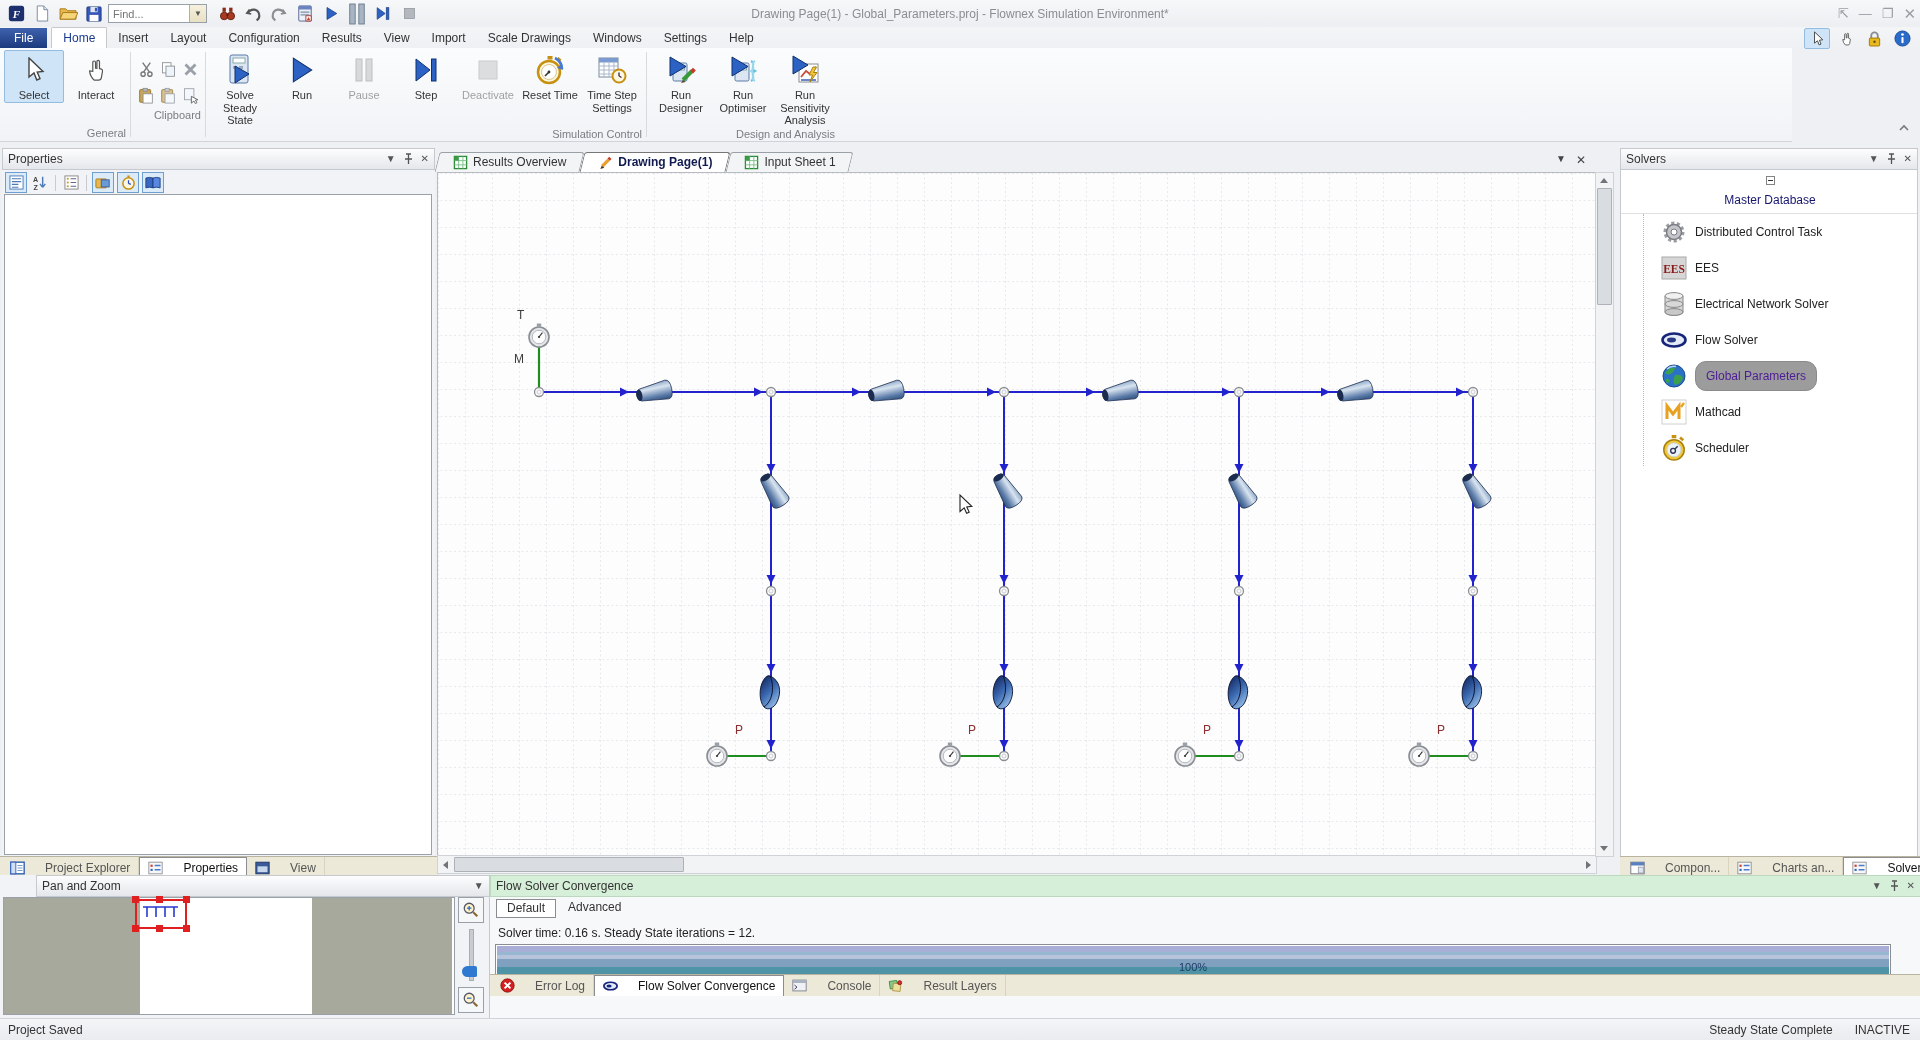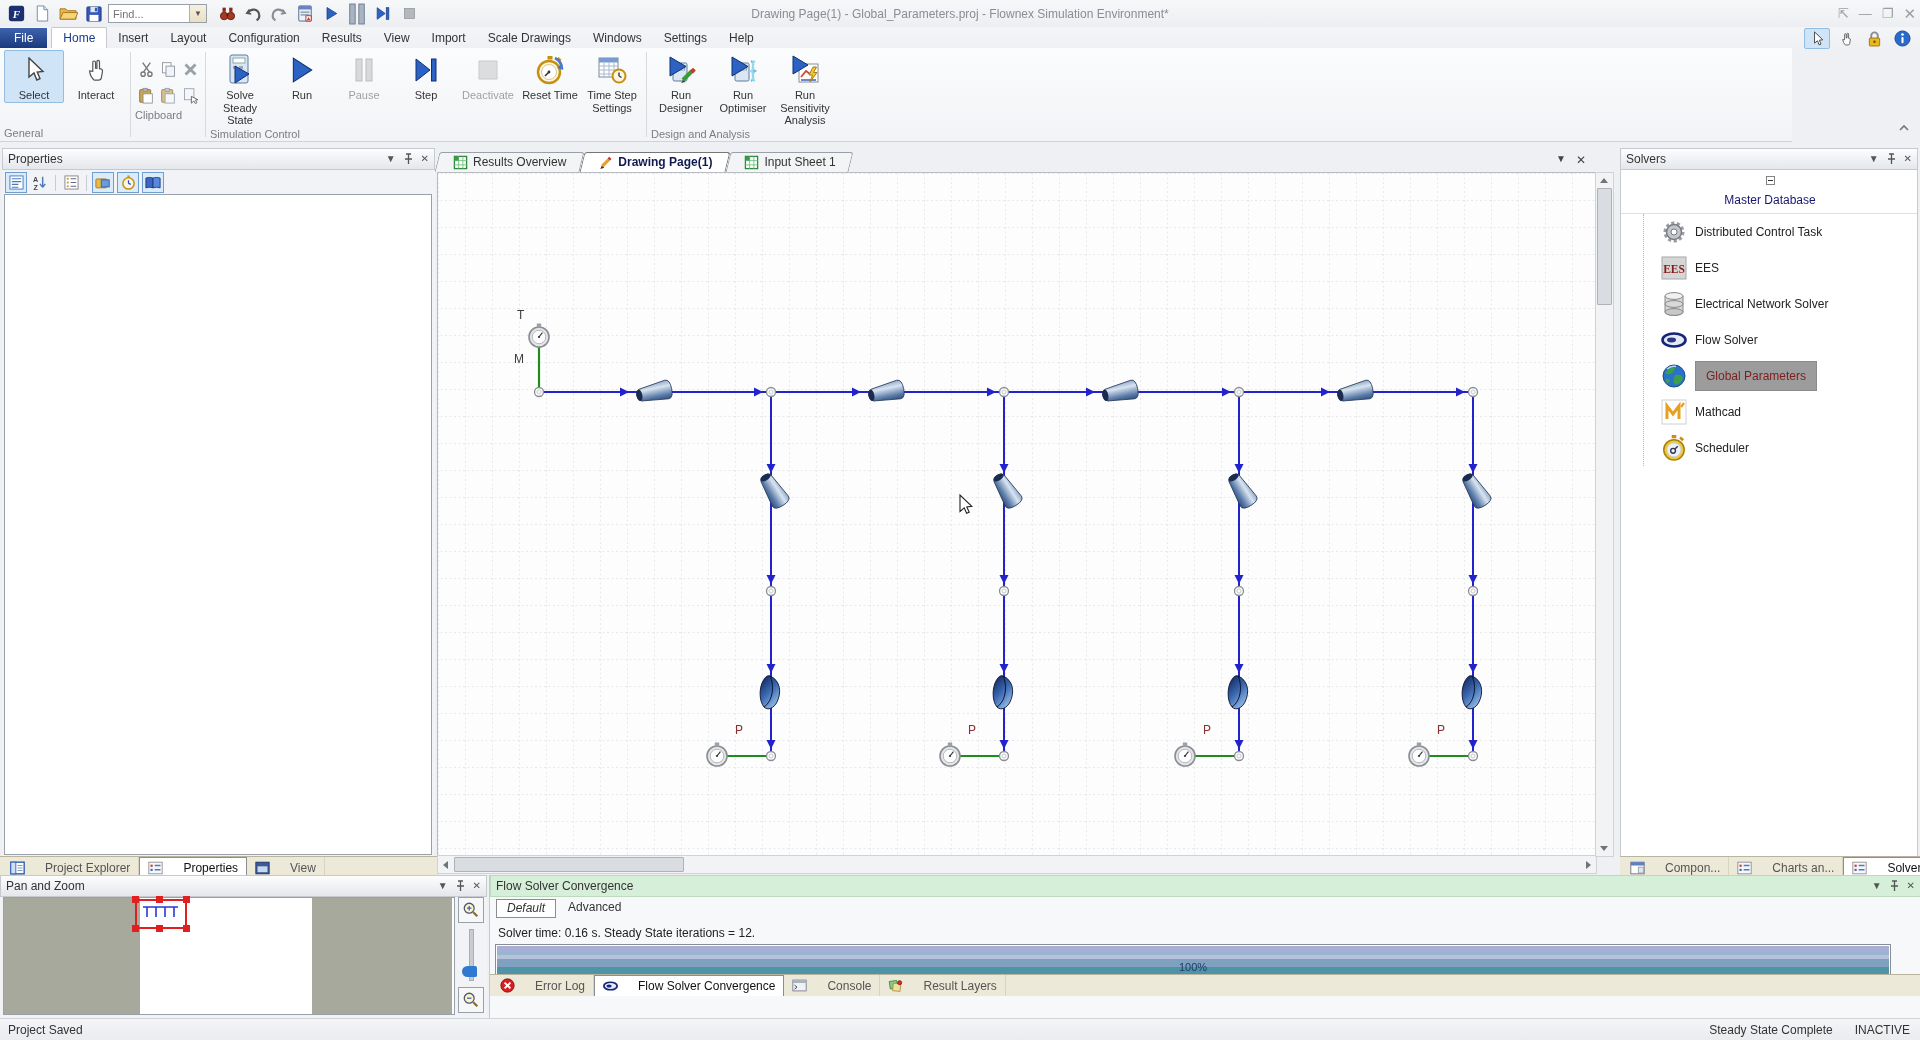--- a/index.html
+++ b/index.html
@@ -22,21 +22,21 @@
   .mtab.file{background:linear-gradient(#3f62ae,#1b3a7e);color:#fff;padding:3px 14px;margin-right:4px;}
   .mtab.active{background:#fff;border:1px solid #c6c8cc;border-bottom:0;color:#1a3a8c;border-radius:2px 2px 0 0;}
   #menuright{position:absolute;right:6px;top:28px;display:flex;gap:4px;align-items:center;}
   .mric{width:24px;height:19px;display:flex;align-items:center;justify-content:center;border-radius:2px;}
   .mric.hl{background:#cfe4f7;border:1px solid #93bde0;}
   
   #ribbon{left:0;top:48px;width:1792px;height:93px;background:linear-gradient(#fbfcfd,#f1f3f6);border-bottom:1px solid #d0d3d8;display:flex;}
   .rgroup{display:flex;flex-direction:column;padding:2px 4px 0;}
   .rgsep{width:1px;background:#d8dade;margin:4px 0;}
   .rbrow{display:flex;flex:1;align-items:flex-start;gap:2px;}
-  .rglabel{text-align:left;color:#7a7d83;font-size:11px;height:15px;line-height:14px;}
+  .rglabel{text-align:right;color:#7a7d83;font-size:11px;height:15px;line-height:14px;}
   .rbtn{display:flex;flex-direction:column;align-items:center;width:58px;padding:3px 1px 0;border-radius:2px;cursor:default;}
   .rbtn .bicon{height:34px;display:flex;align-items:center;justify-content:center;}
   .rbtn .blabel{font-size:11px;line-height:1.15;text-align:center;color:#333;margin-top:2px;}
   .rbtn.sel{background:#cfe4f7;border:1px solid #93bde0;padding:2px 0 0;}
   .rbtn.disabled{opacity:.45;filter:grayscale(.8);}
   .clipgrid{display:grid;grid-template-columns:repeat(3,22px);grid-auto-rows:26px;align-items:center;justify-items:center;margin-top:6px;}
   #ribchev{position:absolute;right:10px;top:124px;color:#888;}
   
   .phdr{height:20px;background:linear-gradient(#fdfdfe,#e4e7eb);border:1px solid #c6c9ce;display:flex;align-items:center;padding:0 5px;color:#333;}
   .phdr.green{background:#d6efd8;border-color:#bcd9c0;}
@@ -66,38 +66,38 @@
   
   .sb{background:#f2f3f5;border:1px solid #cfd2d6;}
   .sbthumb{background:#d9dce0;border:1px solid #aeb2b8;border-radius:1px;}
   .sbarrow{position:absolute;width:0;height:0;}
   
   #rightpanel{left:1620px;top:148px;width:298px;height:709px;background:#f2f3f6;}
   #solverscontent{position:absolute;left:0px;top:21px;right:0px;bottom:0px;background:#fff;border:1px solid #c6c9ce;overflow:hidden;}
   .rootrow{display:flex;align-items:center;gap:8px;padding:6px 4px 6px 6px;border-bottom:1px solid #e0e0e0;color:#16166e;flex-direction:column;}
   .treerow{display:flex;align-items:center;gap:8px;height:36px;padding-left:40px;position:relative;}
   .treerow .lbl{color:#222;}
-  .treerow.sel .lbl{background:#9c9c9c;border:1px solid #8a8a8a;border-radius:0;color:#7f1d1d;padding:7px 10px;}
+  .treerow.sel .lbl{background:#9c9c9c;border:1px solid #8a8a8a;border-radius:11px;color:#4c1d95;padding:7px 10px;}
   .treeline{position:absolute;left:22px;top:0;bottom:0;border-left:1px dotted #b8b8b8;}
   
-  #panzoom{left:0;top:875px;width:487px;height:143px;background:#f2f3f6;}
+  #panzoom{left:0;top:875px;width:487px;height:143px;background:#f2f3f6;padding-left:36px;}
   #pzthumb{position:absolute;left:3px;top:22px;width:450px;height:116px;background:#fff;border:1px solid #9aa0a8;}
   .pzgray{position:absolute;top:0;bottom:0;background:#a6a99b;}
   #pzrect{position:absolute;left:131px;top:1px;width:48px;height:26px;border:2px solid #e02020;}
   .hdl{position:absolute;width:7px;height:7px;background:#e02020;}
   #pzstrip{position:absolute;left:456px;top:22px;width:30px;height:116px;display:flex;flex-direction:column;align-items:center;}
   .pzbtn{width:24px;height:24px;border:1px solid #9aa0a8;background:#f6f7f9;display:flex;align-items:center;justify-content:center;}
   #pzslider{flex:1;width:100%;position:relative;}
   #pztrack{position:absolute;left:13px;top:6px;bottom:6px;width:3px;background:#c8cbd0;border:1px solid #aaadb2;}
   #pzknob{position:absolute;left:6px;bottom:10px;width:15px;height:11px;background:#2f7ad0;border-radius:6px 2px 2px 6px;}
   
   #conv{left:489px;top:875px;width:1431px;height:143px;background:#f7f8fa;border-left:1px solid #c6c9ce;}
   #convtabs{display:flex;gap:2px;padding:2px 0 0 6px;height:19px;}
   .ctab{padding:1px 10px;color:#333;cursor:default;}
-  .ctab.active{background:#fff;border:1px solid #8a8d92;font-style:italic;}
+  .ctab.active{background:#fff;border:1px solid #8a8d92;}
   #convstatus{padding:8px 0 0 8px;color:#222;}
   #progress{position:absolute;left:5px;top:69px;width:1392px;height:42px;border:1px solid #8a8d92;background:#fff;padding:1px;}
   #progfill{height:100%;background:linear-gradient(#a9aed6 0%,#a9aed6 14%,#97b6cf 14%,#97b6cf 22%,#b7c3da 22%,#b7c3da 32%,#7fa0bf 32%,#7fa0bf 50%,#4e93a6 50%,#4e93a6 100%);position:relative;}
   #proglabel{position:absolute;inset:0;display:flex;align-items:center;justify-content:center;color:#1e3a66;font-size:11px;}
   #convdock{position:absolute;left:0;right:0;bottom:22px;}
   
   #statusbar{left:0;top:1018px;width:1920px;height:22px;background:linear-gradient(#f4f5f7,#e9ebee);border-top:1px solid #d0d3d8;display:flex;align-items:center;color:#333;}
   #sbleft{padding-left:8px;}
   #sbright{margin-left:auto;display:flex;gap:22px;padding-right:10px;}
 </style>

